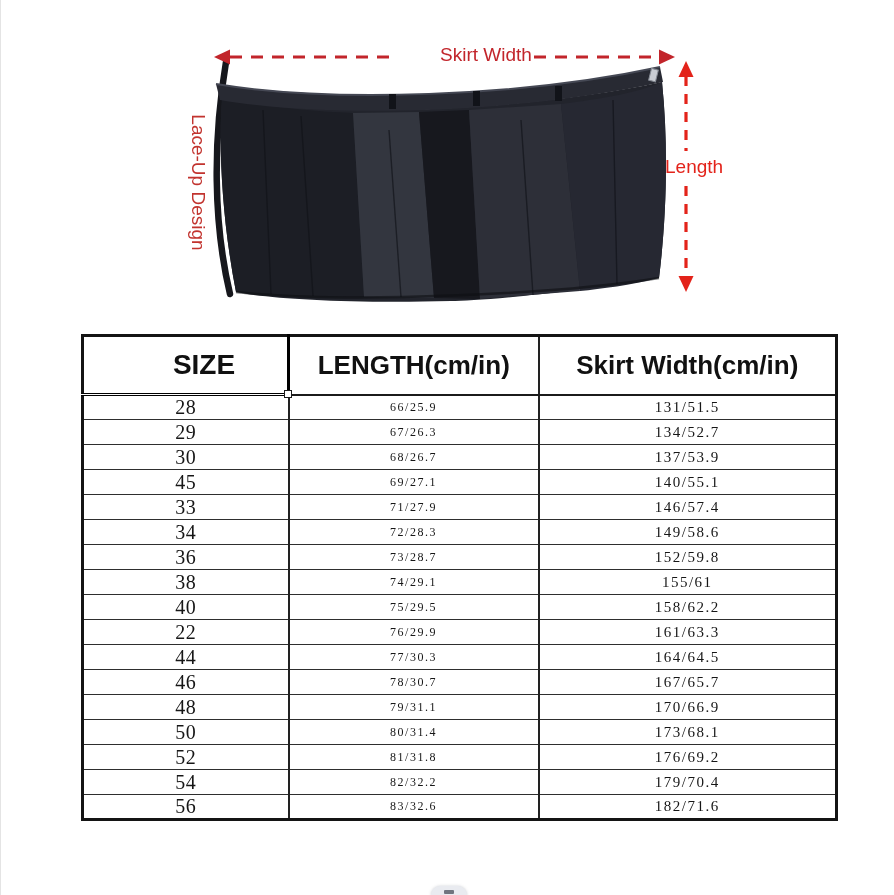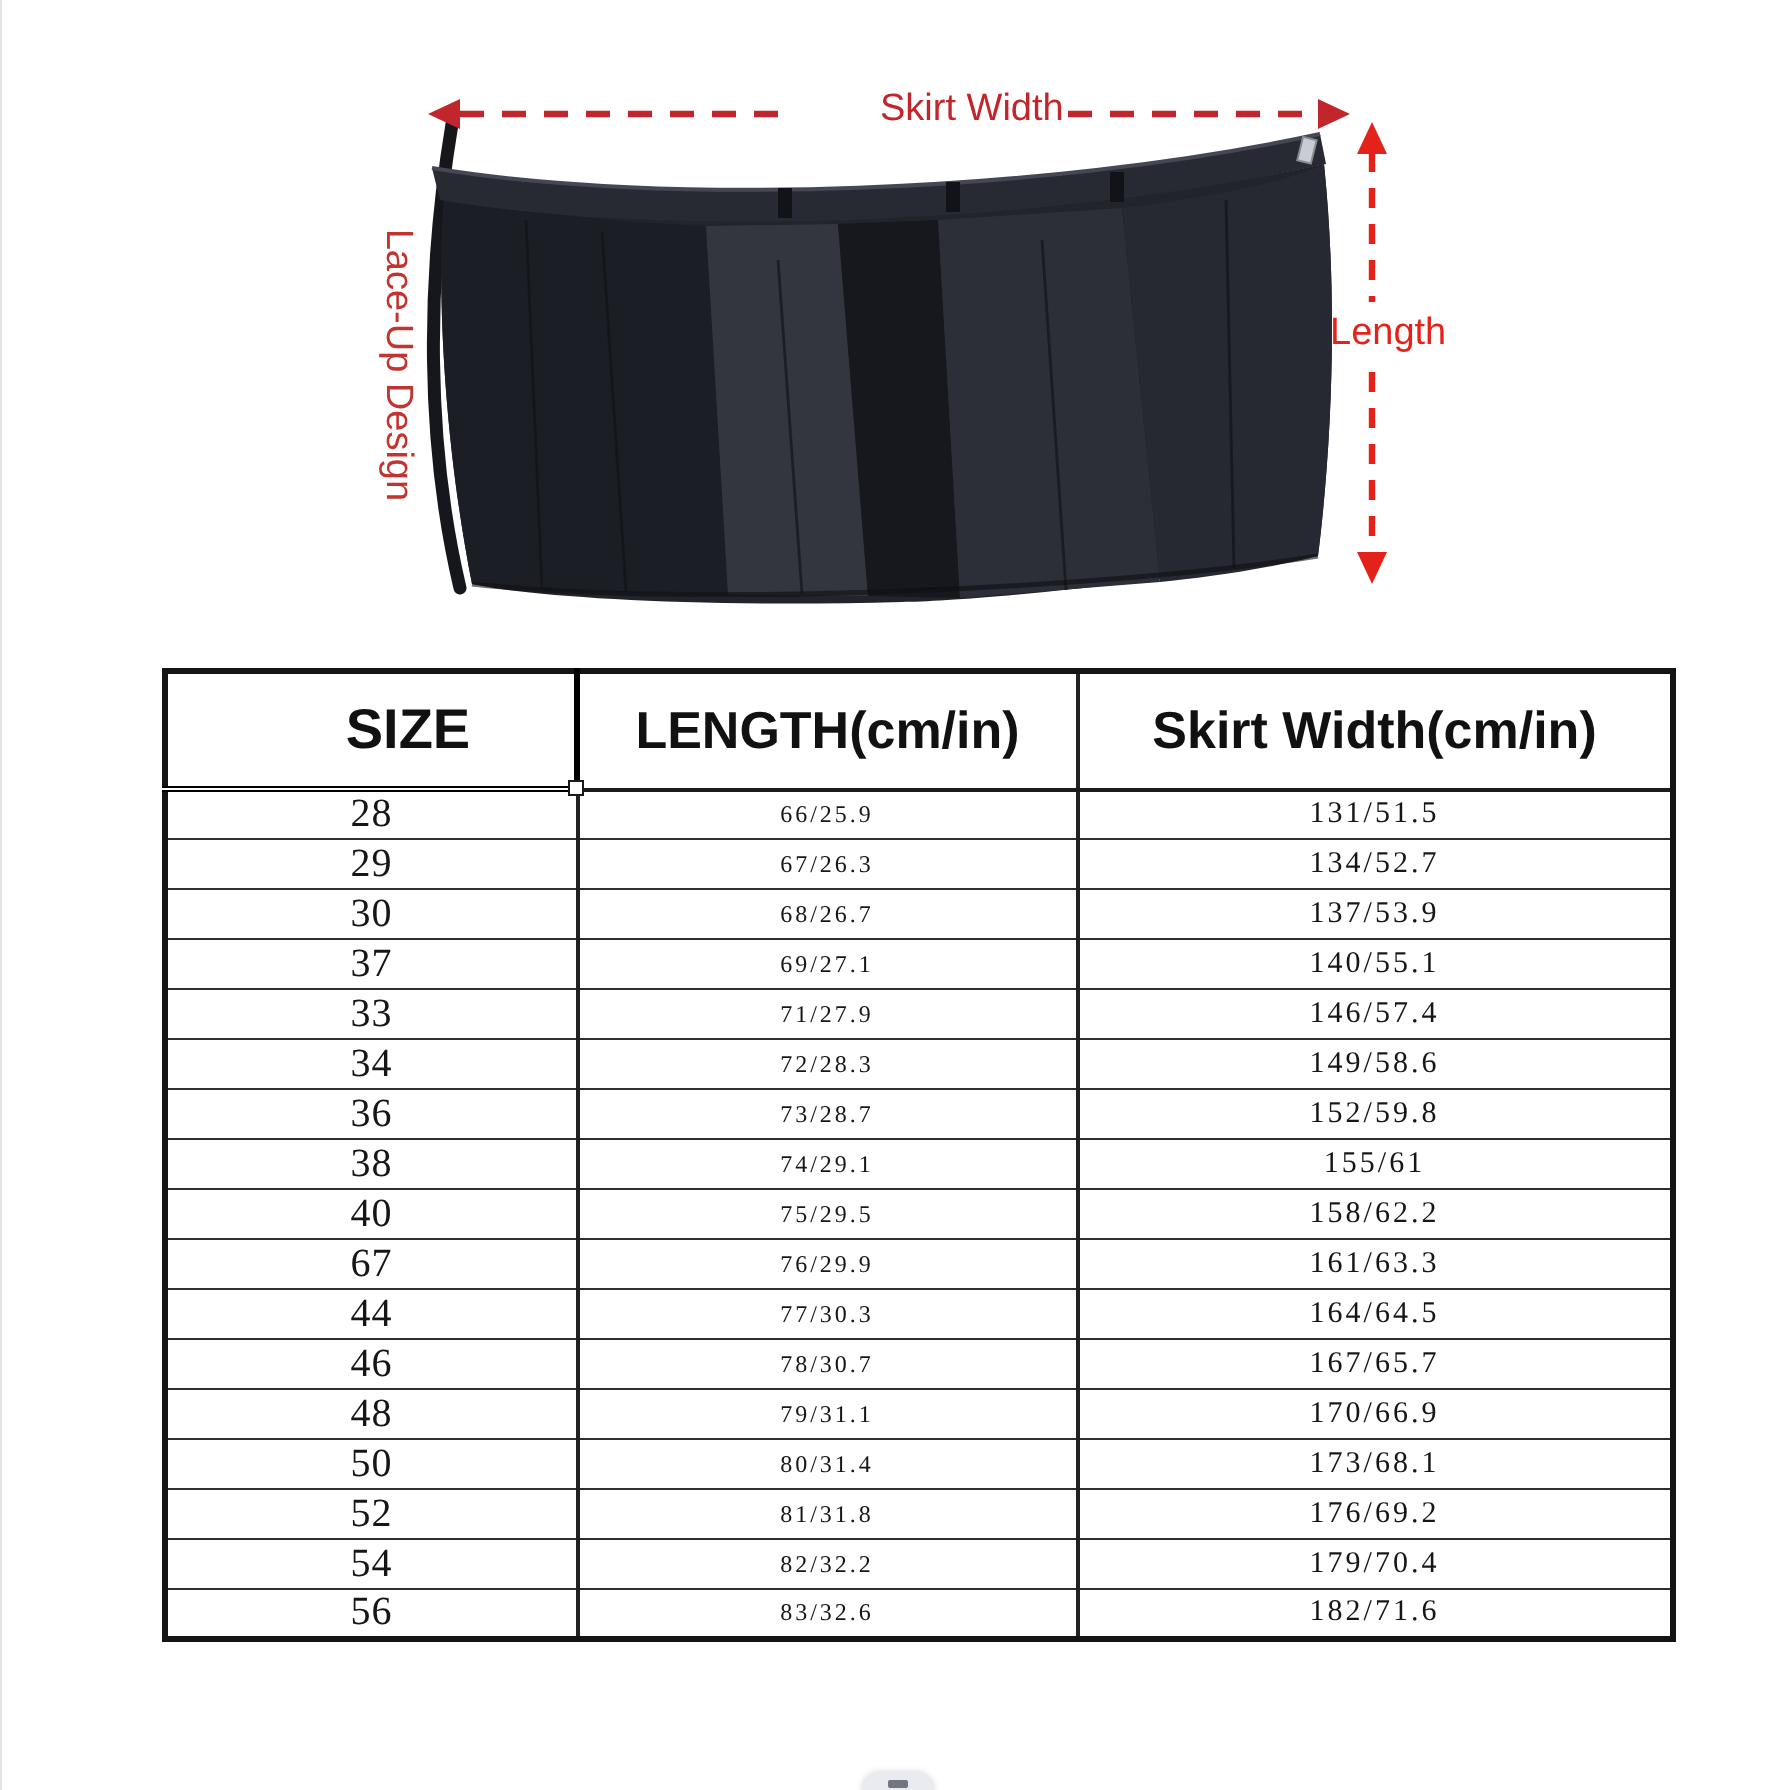--- a/index.html
+++ b/index.html
@@ -173,21 +173,21 @@
       <td class="c-size">29</td>
       <td class="c-len">67/26.3</td>
       <td class="c-wid">134/52.7</td>
     </tr>
           <tr>
       <td class="c-size">30</td>
       <td class="c-len">68/26.7</td>
       <td class="c-wid">137/53.9</td>
     </tr>
           <tr>
-      <td class="c-size">37</td>
+      <td class="c-size">45</td>
       <td class="c-len">69/27.1</td>
       <td class="c-wid">140/55.1</td>
     </tr>
           <tr>
       <td class="c-size">33</td>
       <td class="c-len">71/27.9</td>
       <td class="c-wid">146/57.4</td>
     </tr>
           <tr>
       <td class="c-size">34</td>
@@ -203,21 +203,21 @@
       <td class="c-size">38</td>
       <td class="c-len">74/29.1</td>
       <td class="c-wid">155/61</td>
     </tr>
           <tr>
       <td class="c-size">40</td>
       <td class="c-len">75/29.5</td>
       <td class="c-wid">158/62.2</td>
     </tr>
           <tr>
-      <td class="c-size">67</td>
+      <td class="c-size">22</td>
       <td class="c-len">76/29.9</td>
       <td class="c-wid">161/63.3</td>
     </tr>
           <tr>
       <td class="c-size">44</td>
       <td class="c-len">77/30.3</td>
       <td class="c-wid">164/64.5</td>
     </tr>
           <tr>
       <td class="c-size">46</td>

